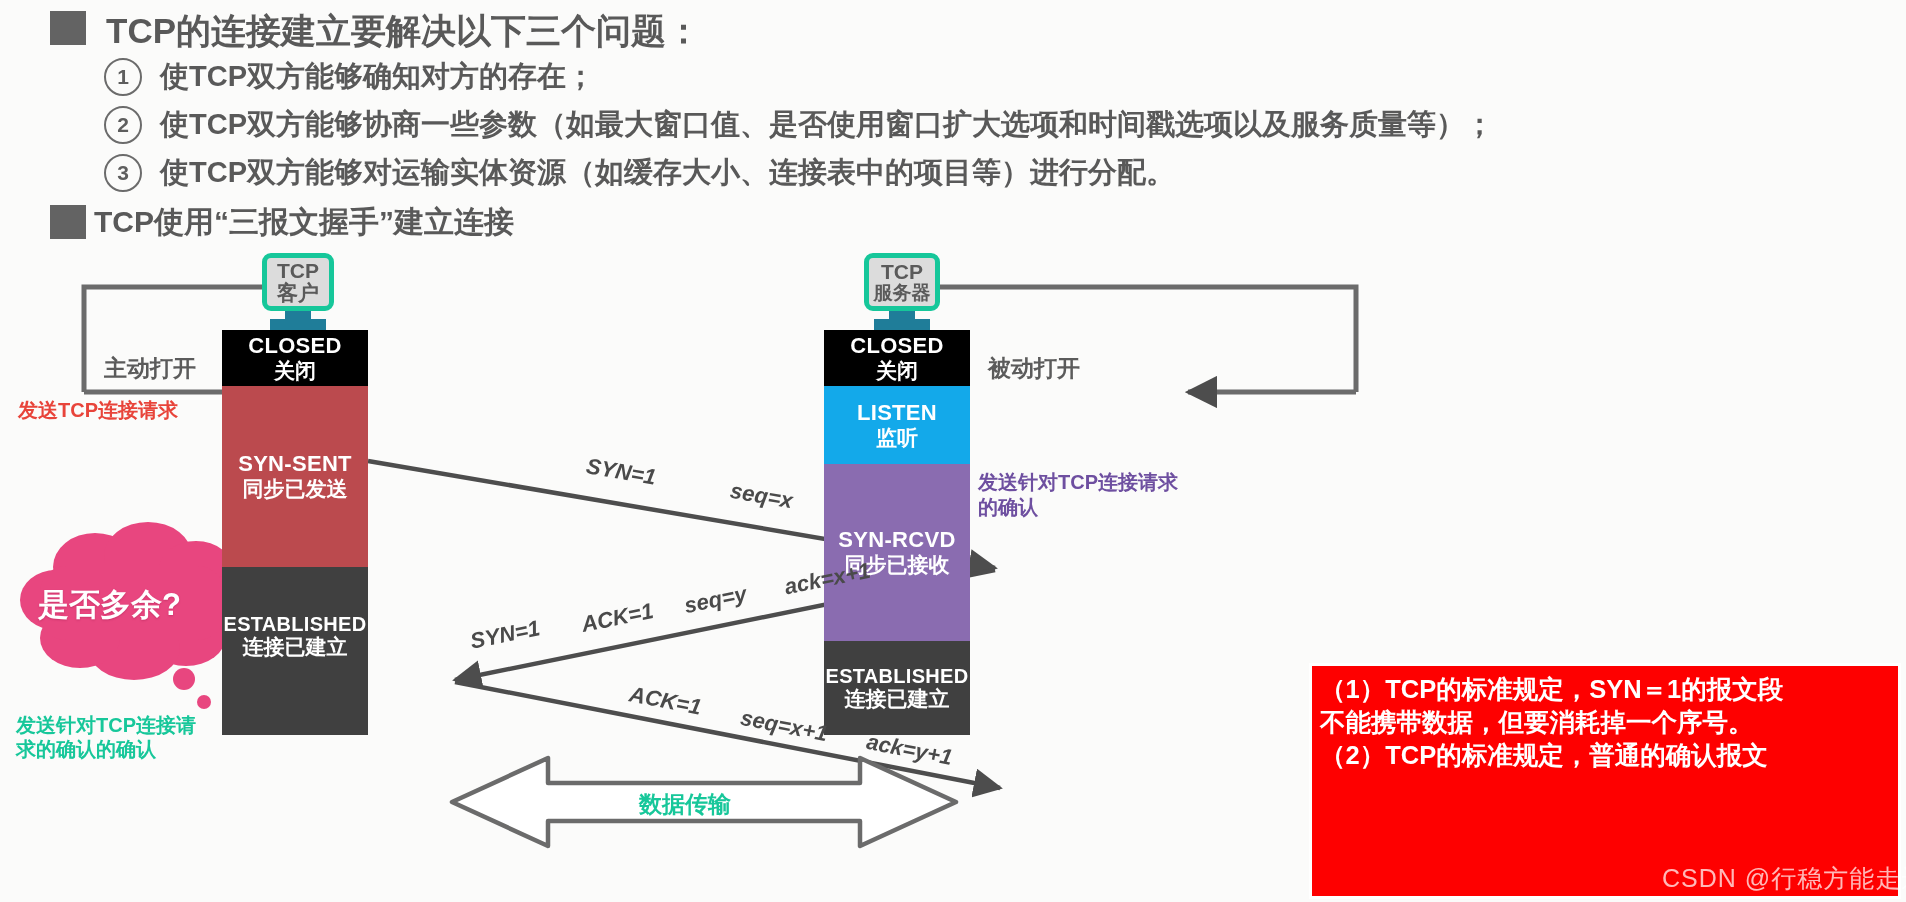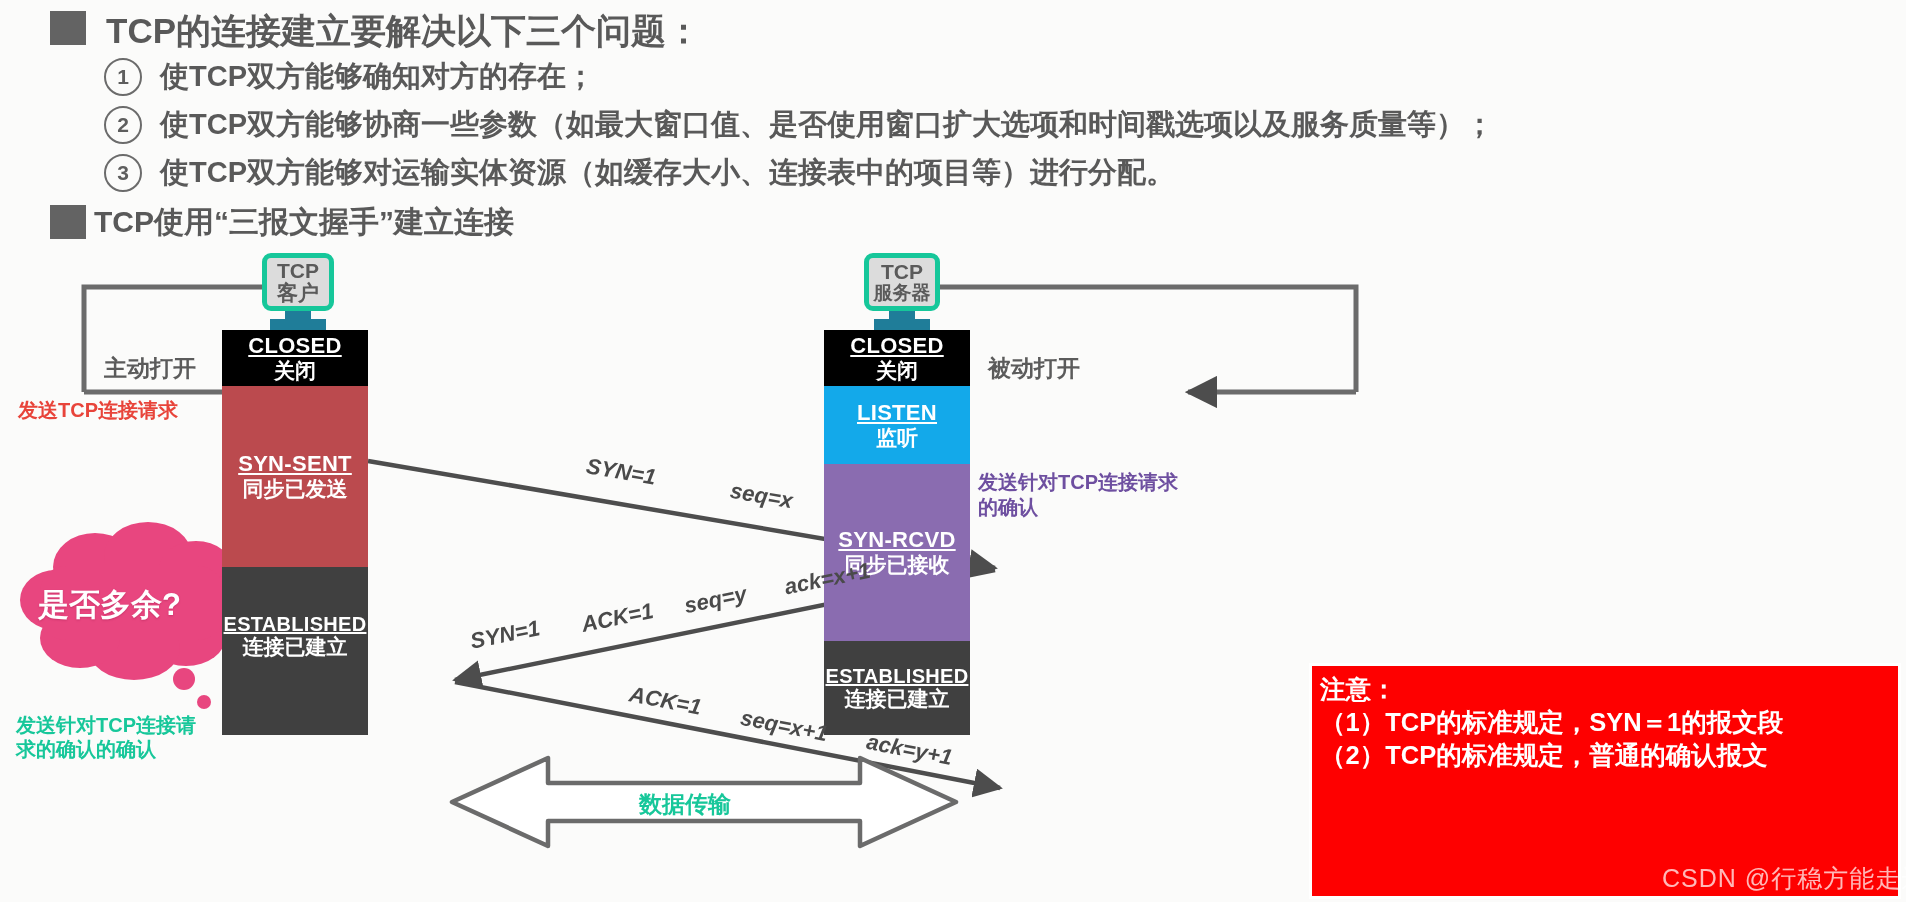--- a/index.html
+++ b/index.html
@@ -61,21 +61,21 @@
   .statebox {
     position: absolute;
     color: #ffffff;
     text-align: center;
     font-weight: bold;
     box-sizing: border-box;
     display: flex; flex-direction: column;
     align-items: center; justify-content: center;
     line-height: 1.12;
   }
-  .statebox .en { font-size: 22px; letter-spacing: 0.3px; text-decoration: underline; }
+  .statebox .en { font-size: 22px; letter-spacing: 0.3px; }
   .statebox .cn { font-size: 21px; }
   .st-closed { background: #000000; }
   .st-synsent { background: #bb4a4e; }
   .st-estab   { background: #404040; text-align: center; }
   .st-listen  { background: #13a9ea; }
   .st-synrcvd { background: #8a6cb0; }
 
   .opn-label {
     position: absolute;
     color: #5b5b5b;
@@ -292,17 +292,17 @@
 <div class="msg-label" style="left:684px; top:587px; transform:rotate(-11.5deg);">seq=y</div>
 <div class="msg-label" style="left:784px; top:566px; transform:rotate(-11.5deg);">ack=x+1</div>
 
 <div class="msg-label" style="left:629px; top:688px; transform:rotate(11deg);">ACK=1</div>
 <div class="msg-label" style="left:740px; top:713px; transform:rotate(11deg);">seq=x+1</div>
 <div class="msg-label" style="left:866px; top:737px; transform:rotate(11deg);">ack=y+1</div>
 
 <div class="data-label" style="left:639px; top:789px;">数据传输</div>
 
 <div class="note-box" style="left:1309px; top:663px; width:592px; height:236px;">
-  <div>注意：</div>
   <div>（1）TCP的标准规定，SYN＝1的报文段</div>
+  <div>不能携带数据，但要消耗掉一个序号。</div>
   <div>（2）TCP的标准规定，普通的确认报文</div>
 </div>
 <div class="watermark" style="left:1662px; top:862px;">CSDN @行稳方能走远</div>
 
 </body></html>

